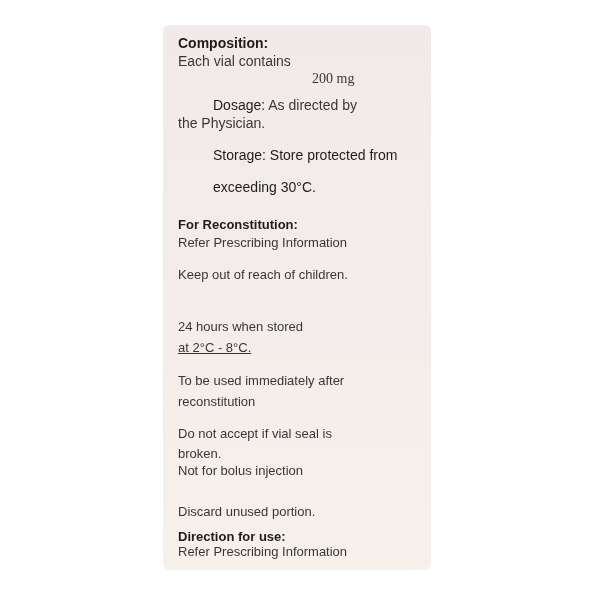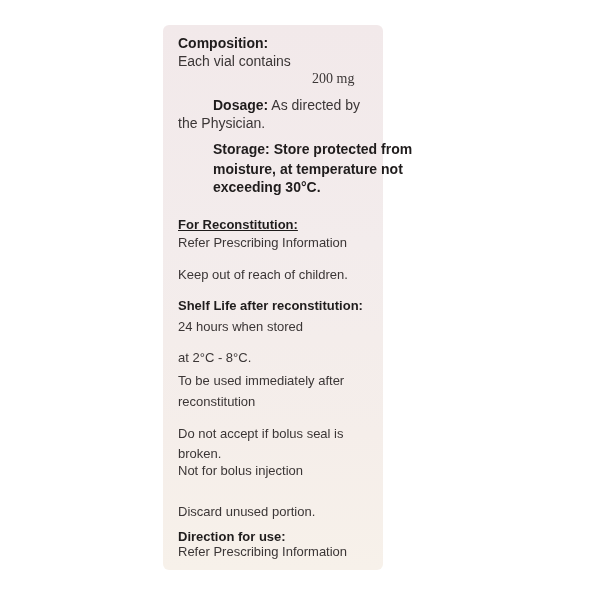--- a/index.html
+++ b/index.html
@@ -7,37 +7,37 @@
       padding: 0;
       width: 600px;
       height: 600px;
       background: #ffffff;
       overflow: hidden;
     }
     .panel {
       position: absolute;
       left: 163px;
       top: 25px;
-      width: 220px;
+      width: 268px;
       height: 545px;
       border-radius: 6px;
       background: linear-gradient(180deg, #f2e9ea 0%, #f3ecec 40%, #f5eeea 75%, #f7f1ea 100%);
       font-family: "Liberation Sans", sans-serif;
       color: #2a2626;
     }
     .line {
       position: absolute;
       left: 15px;
       white-space: nowrap;
       font-size: 14px;
       line-height: 16px;
       color: #3b3636;
     }
     .bold {
-      font-weight: bold;
+      font-weight: normal;
       color: #1f1c1c;
       padding-left: 35px;
     }
     .heading {
       font-weight: bold;
       color: #1f1c1c;
     }
     .sm {
       font-size: 13px;
     }
@@ -57,37 +57,35 @@
   <div class="line" style="top:46px; width:250px;">
     <span class="dose">200 mg</span>
   </div>
 
   <div class="line" style="top:72px;">
     <span class="bold">Dosage:</span>
     <span>As directed by</span>
   </div>
   <div class="line" style="top:90px;">the Physician.</div>
 
-  <div class="line bold" style="top:116px;">Storage: Store protected from</div>
-  <div class="line bold" style="top:136px;">moisture, at temperature not</div>
+  <div class="line bold" style="top:122px;">Storage: Store protected from</div>
   <div class="line bold" style="top:154px;">exceeding 30°C.</div>
 
-  <div class="line heading sm" style="top:192px;text-decoration:underline;">For Reconstitution:</div>
+  <div class="line heading sm" style="top:192px;">For Reconstitution:</div>
   <div class="line sm" style="top:210px;">Refer Prescribing Information</div>
 
   <div class="line sm" style="top:242px;">Keep out of reach of children.</div>
 
-  <div class="line heading sm" style="top:273px;">Shelf Life after reconstitution:</div>
   <div class="line sm" style="top:294px;">24 hours when stored</div>
-  <div class="line sm" style="top:325px;">at 2°C - 8°C.</div>
+  <div class="line sm" style="top:315px;text-decoration:underline;">at 2°C - 8°C.</div>
 
   <div class="line sm" style="top:348px;">To be used immediately after</div>
   <div class="line sm" style="top:369px;">reconstitution</div>
 
-  <div class="line sm" style="top:401px;">Do not accept if bolus seal is</div>
+  <div class="line sm" style="top:401px;">Do not accept if vial seal is</div>
   <div class="line sm" style="top:421px;">broken.</div>
 
   <div class="line sm" style="top:438px;">Not for bolus injection</div>
 
   <div class="line heading sm" style="top:504px;">Direction for use:</div>
 
   <div class="line sm" style="top:479px;">Discard unused portion.</div>
   <div class="line sm" style="top:519px;">Refer Prescribing Information</div>
 
 </div>

